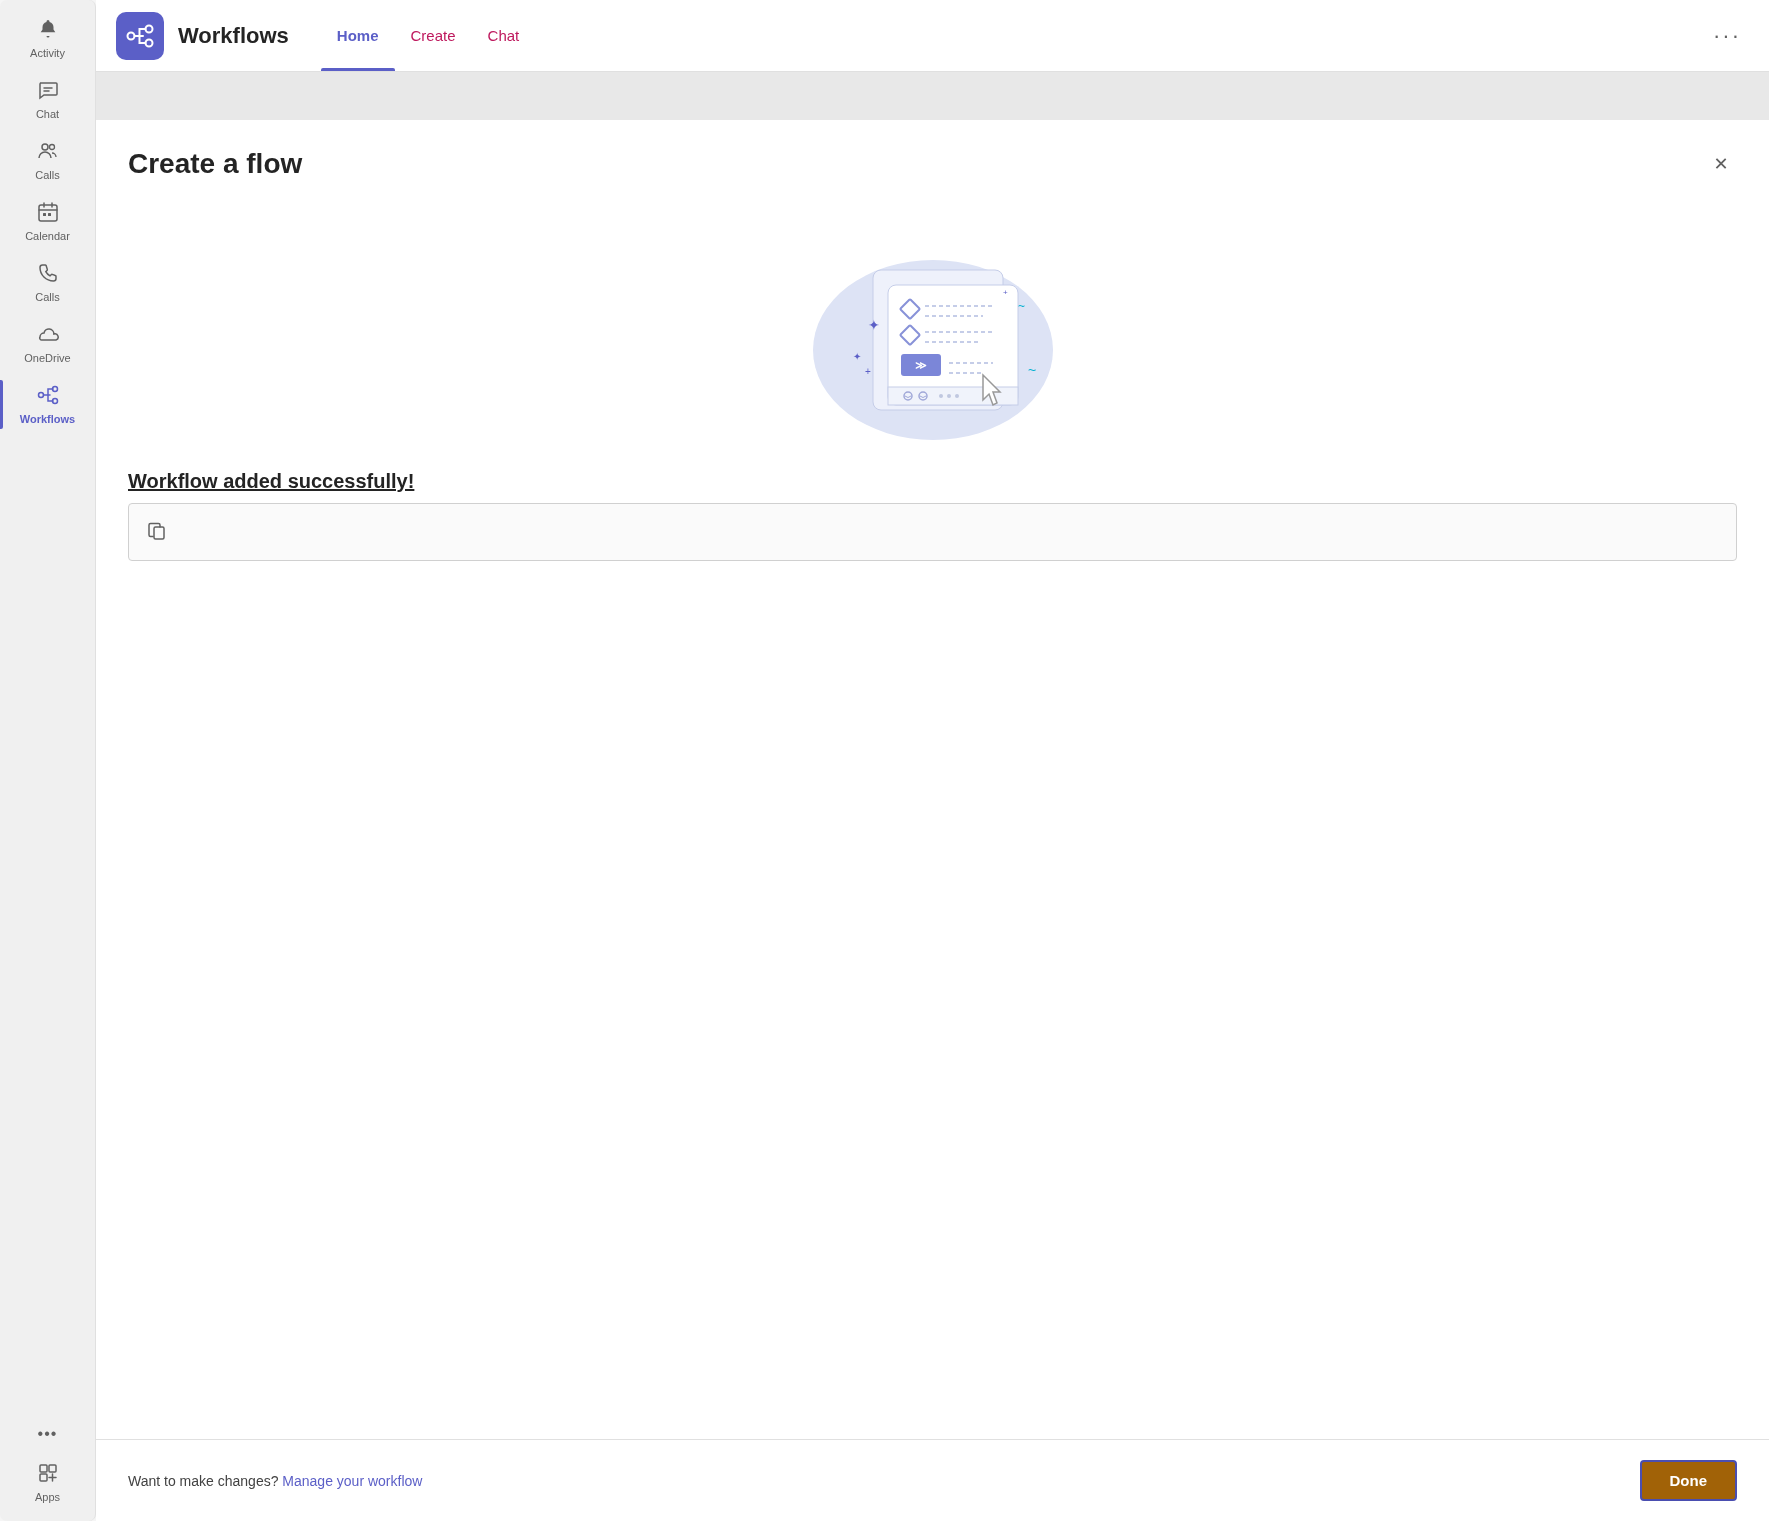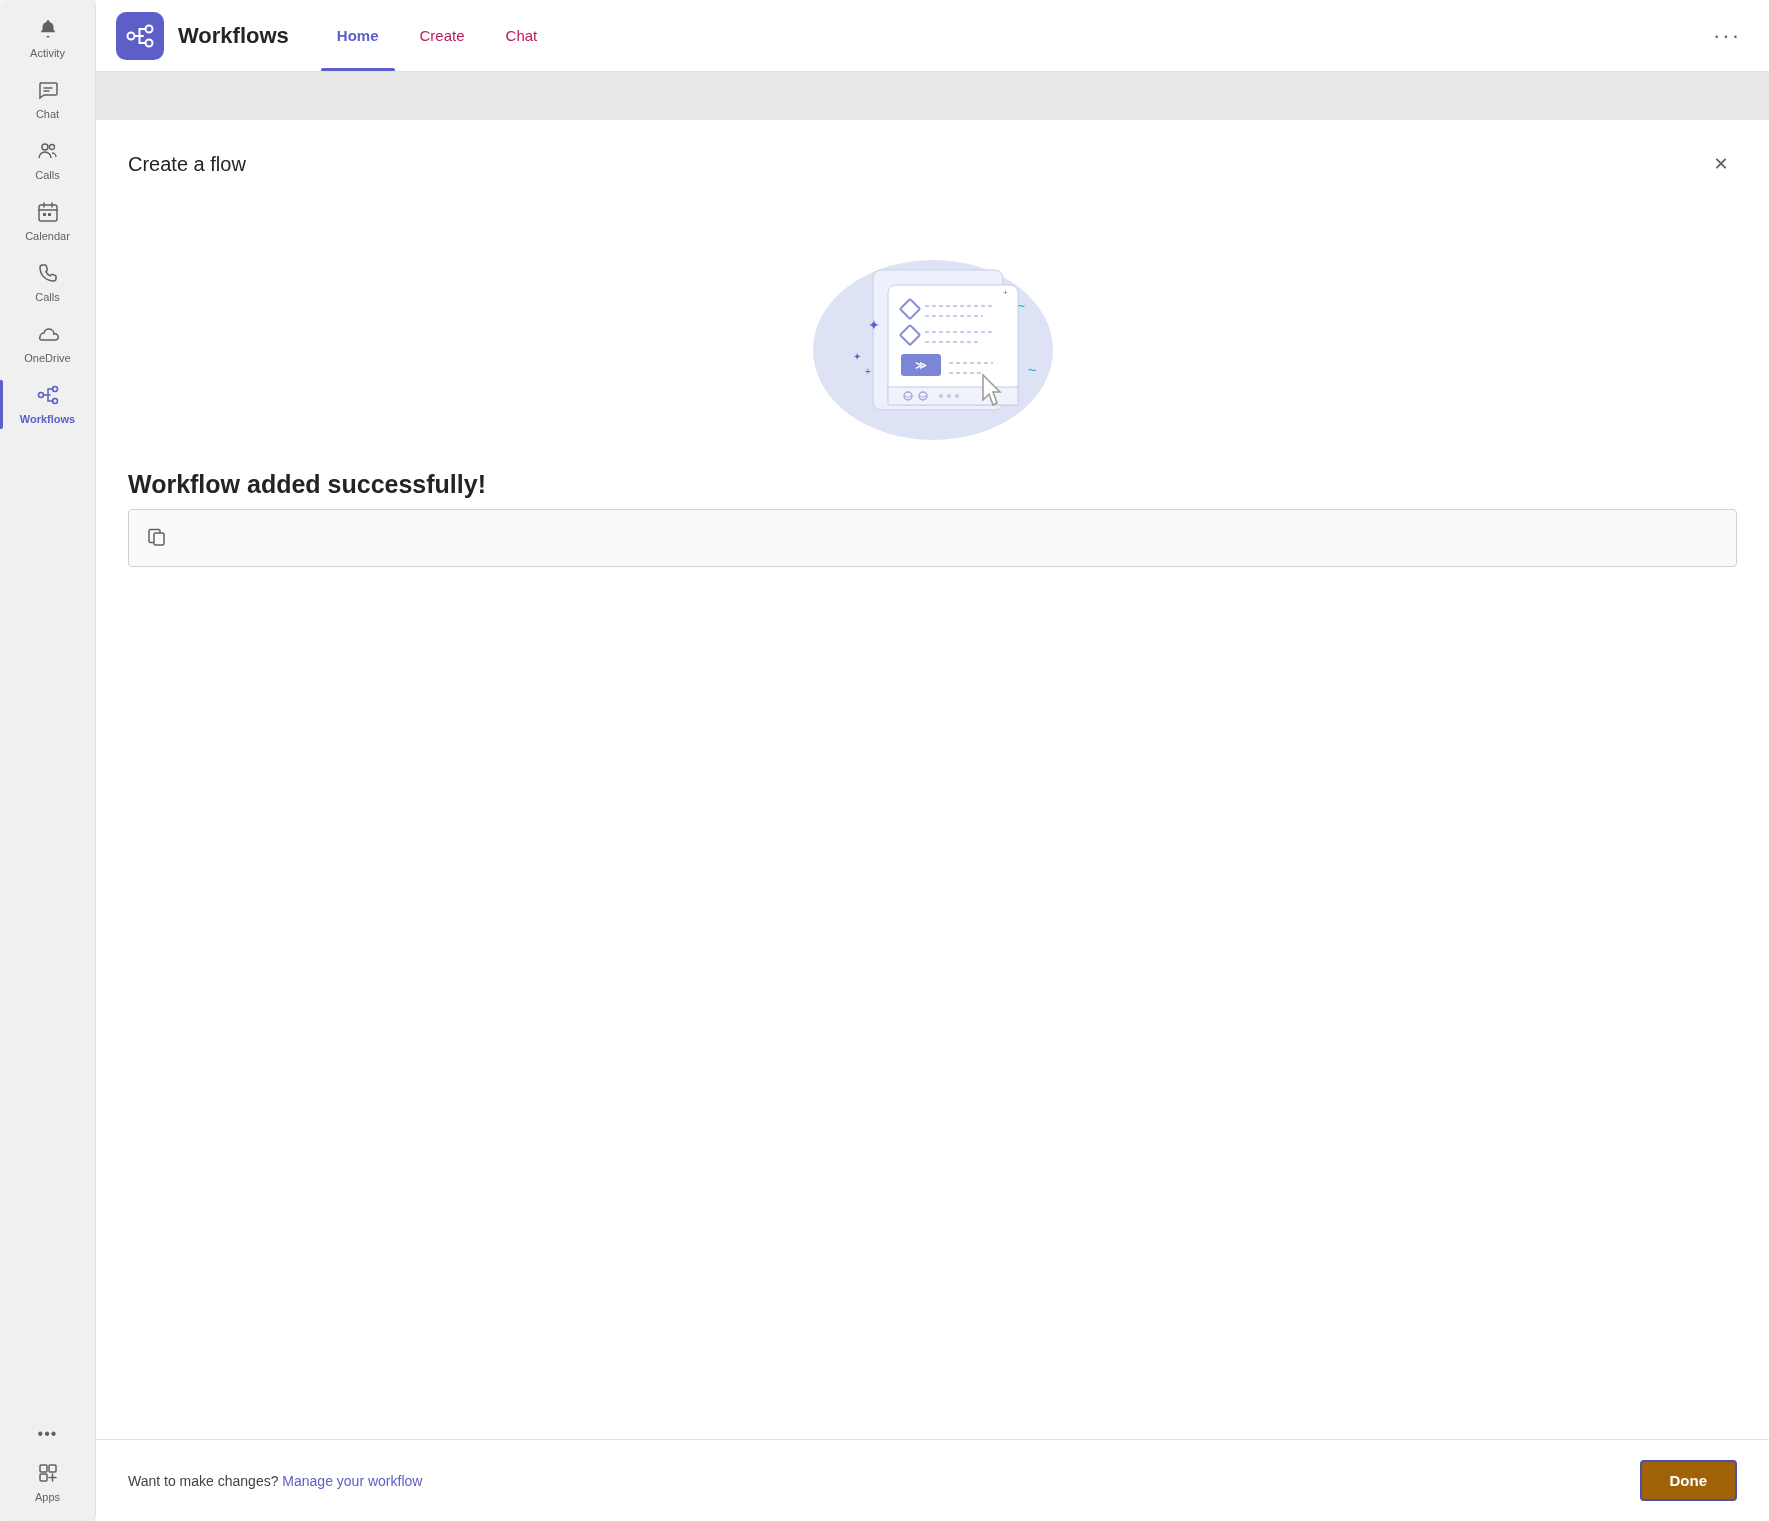--- a/index.html
+++ b/index.html
@@ -98,21 +98,21 @@
     }
     .app-title {
       font-size: 22px;
       font-weight: 700;
       color: #242424;
       margin-right: 32px;
     }
     .nav-tabs {
       display: flex;
       align-items: center;
-      gap: 9px;
+      gap: 0;
       height: 100%;
     }
     .nav-tab {
       padding: 0 16px;
       height: 100%;
       display: flex;
       align-items: center;
       font-size: 15px;
       color: #be185d;
       cursor: pointer;
@@ -172,22 +172,22 @@
     }
 
     .modal-header {
       display: flex;
       align-items: center;
       justify-content: space-between;
       padding: 28px 32px 20px 32px;
       flex-shrink: 0;
     }
     .modal-title {
-      font-size: 20px;
-      font-weight: 400;
+      font-size: 28px;
+      font-weight: 700;
       color: #242424;
     }
     .modal-close {
       width: 32px;
       height: 32px;
       display: flex;
       align-items: center;
       justify-content: center;
       cursor: pointer;
       color: #616161;
@@ -206,24 +206,25 @@
     
     .illustration-area {
       display: flex;
       justify-content: center;
       align-items: center;
       padding: 20px 0 30px 0;
     }
 
     
     .success-title {
-      font-size: 25px;
+      font-size: 20px;
       font-weight: 700;
       color: #242424;
       margin-bottom: 10px;
+      text-decoration: underline;
     }
     .success-desc {
       font-size: 14px;
       color: #424242;
       margin-bottom: 16px;
     }
 
     .url-box {
       display: flex;
       align-items: center;

